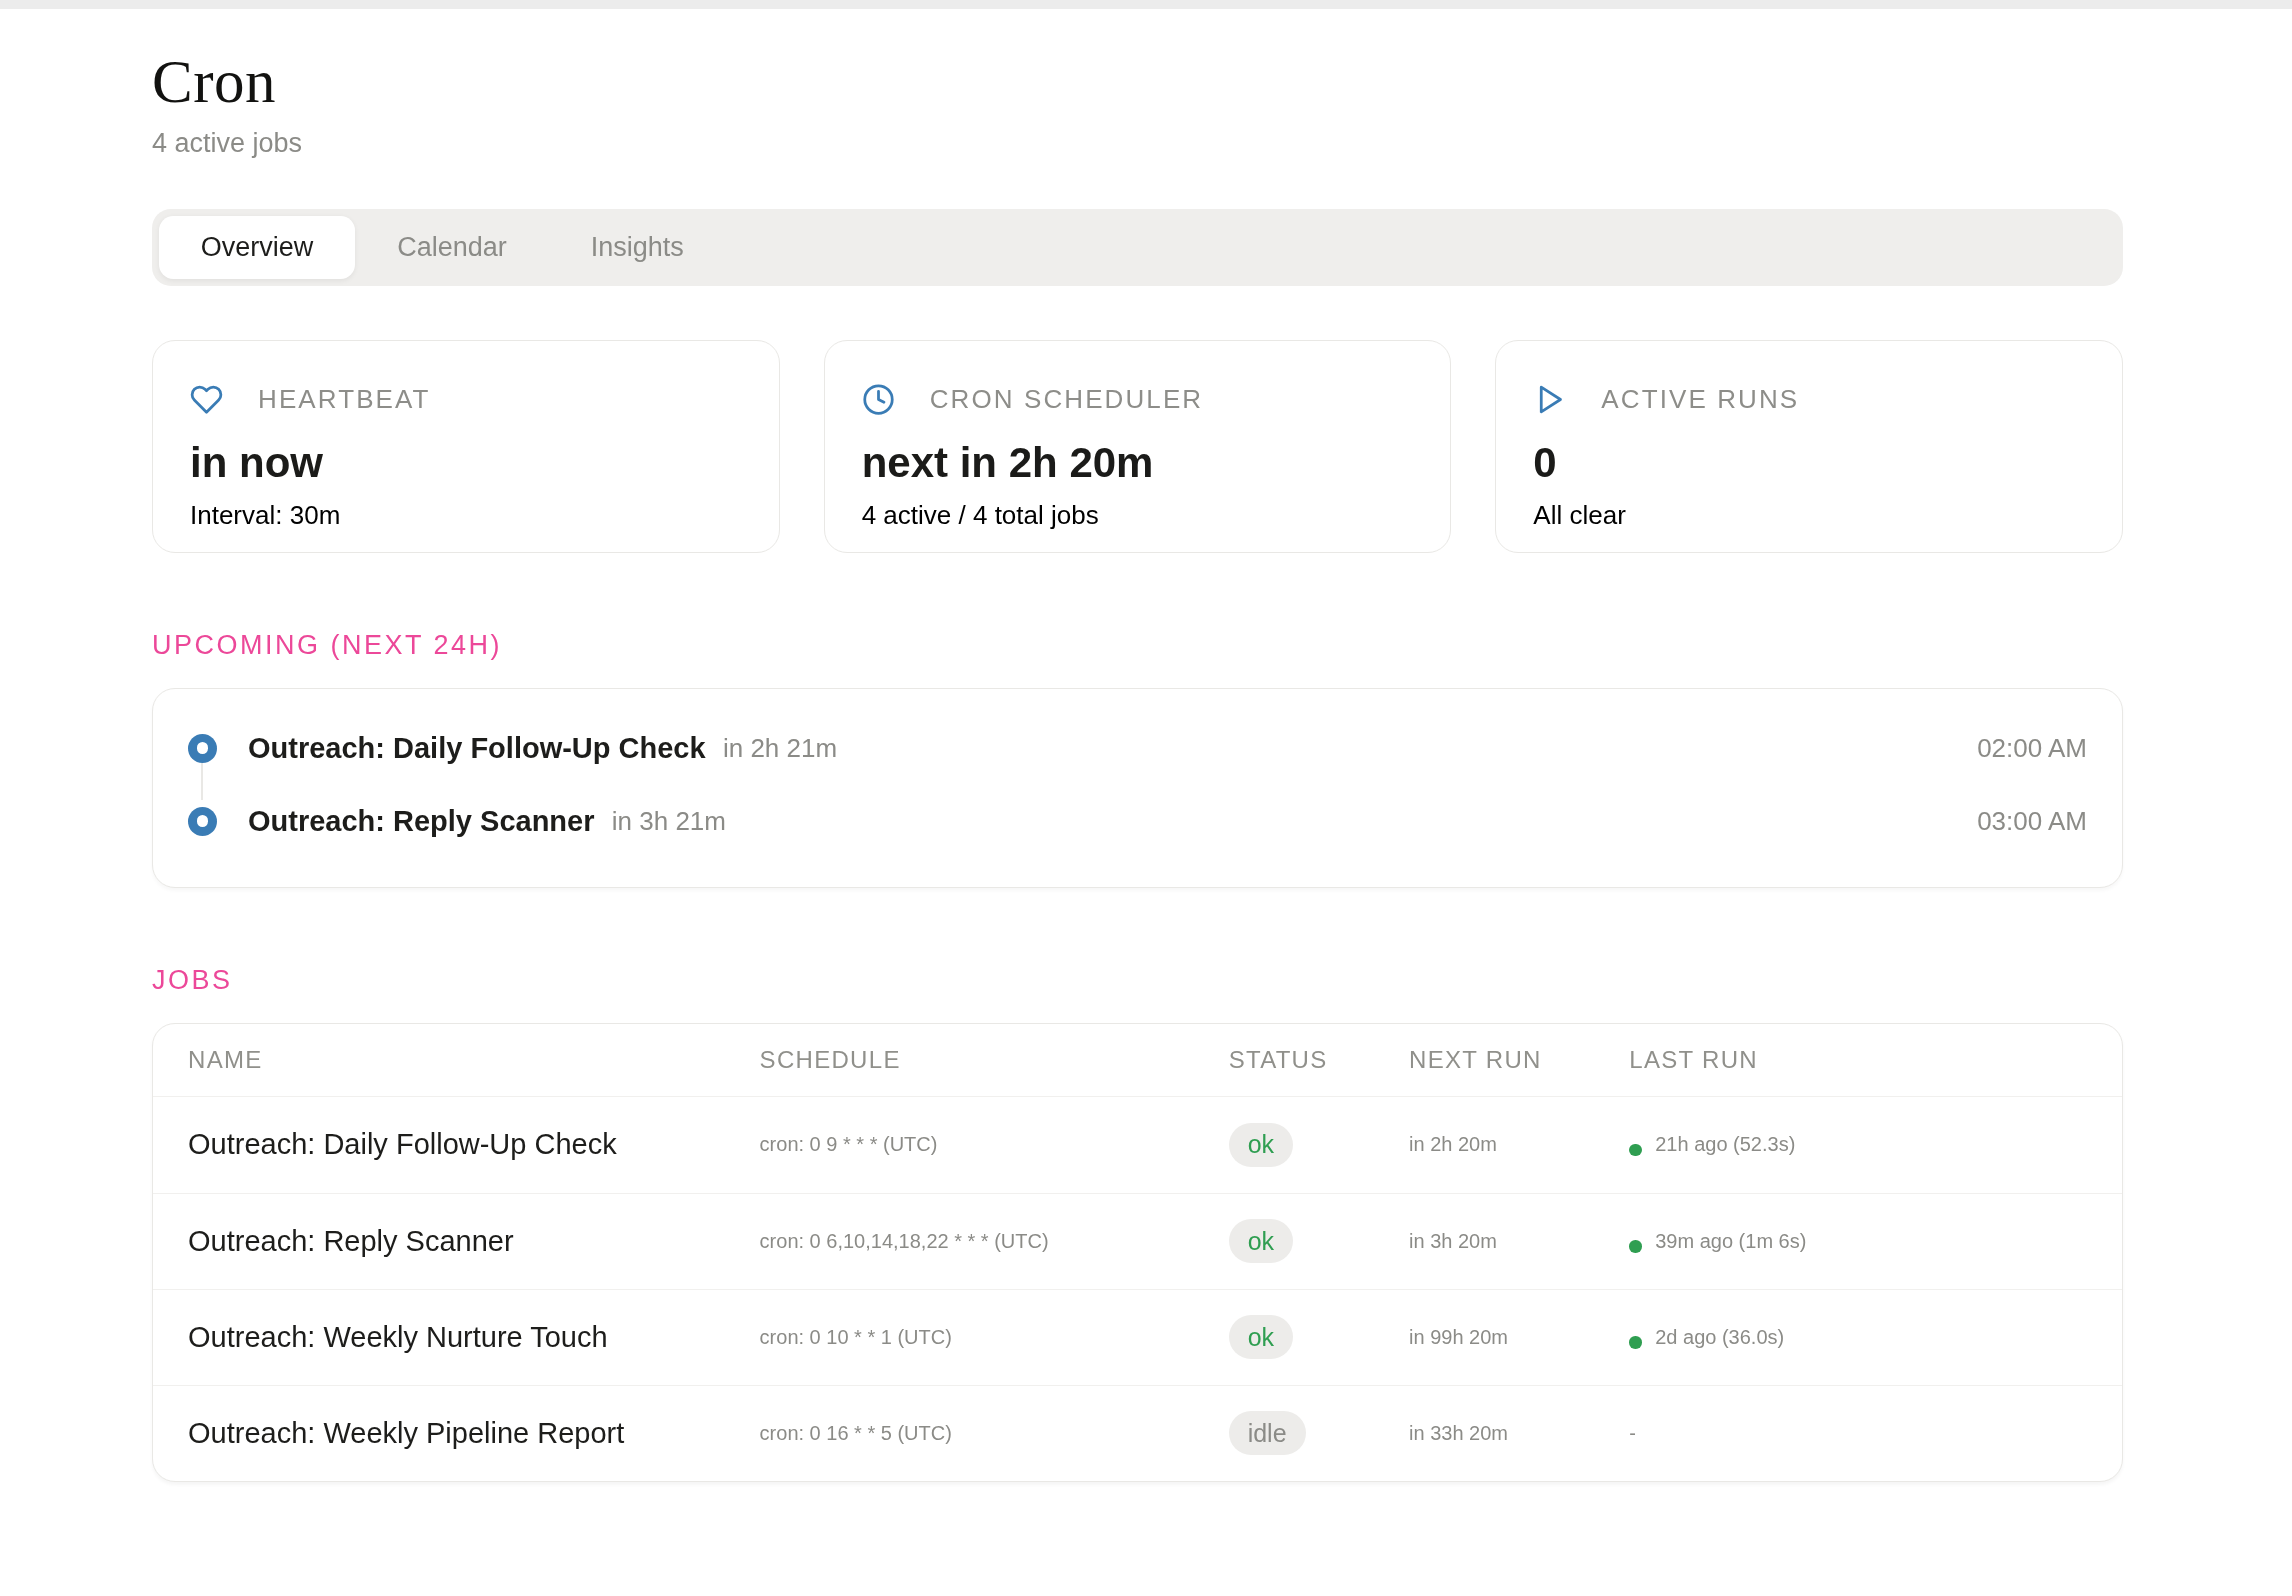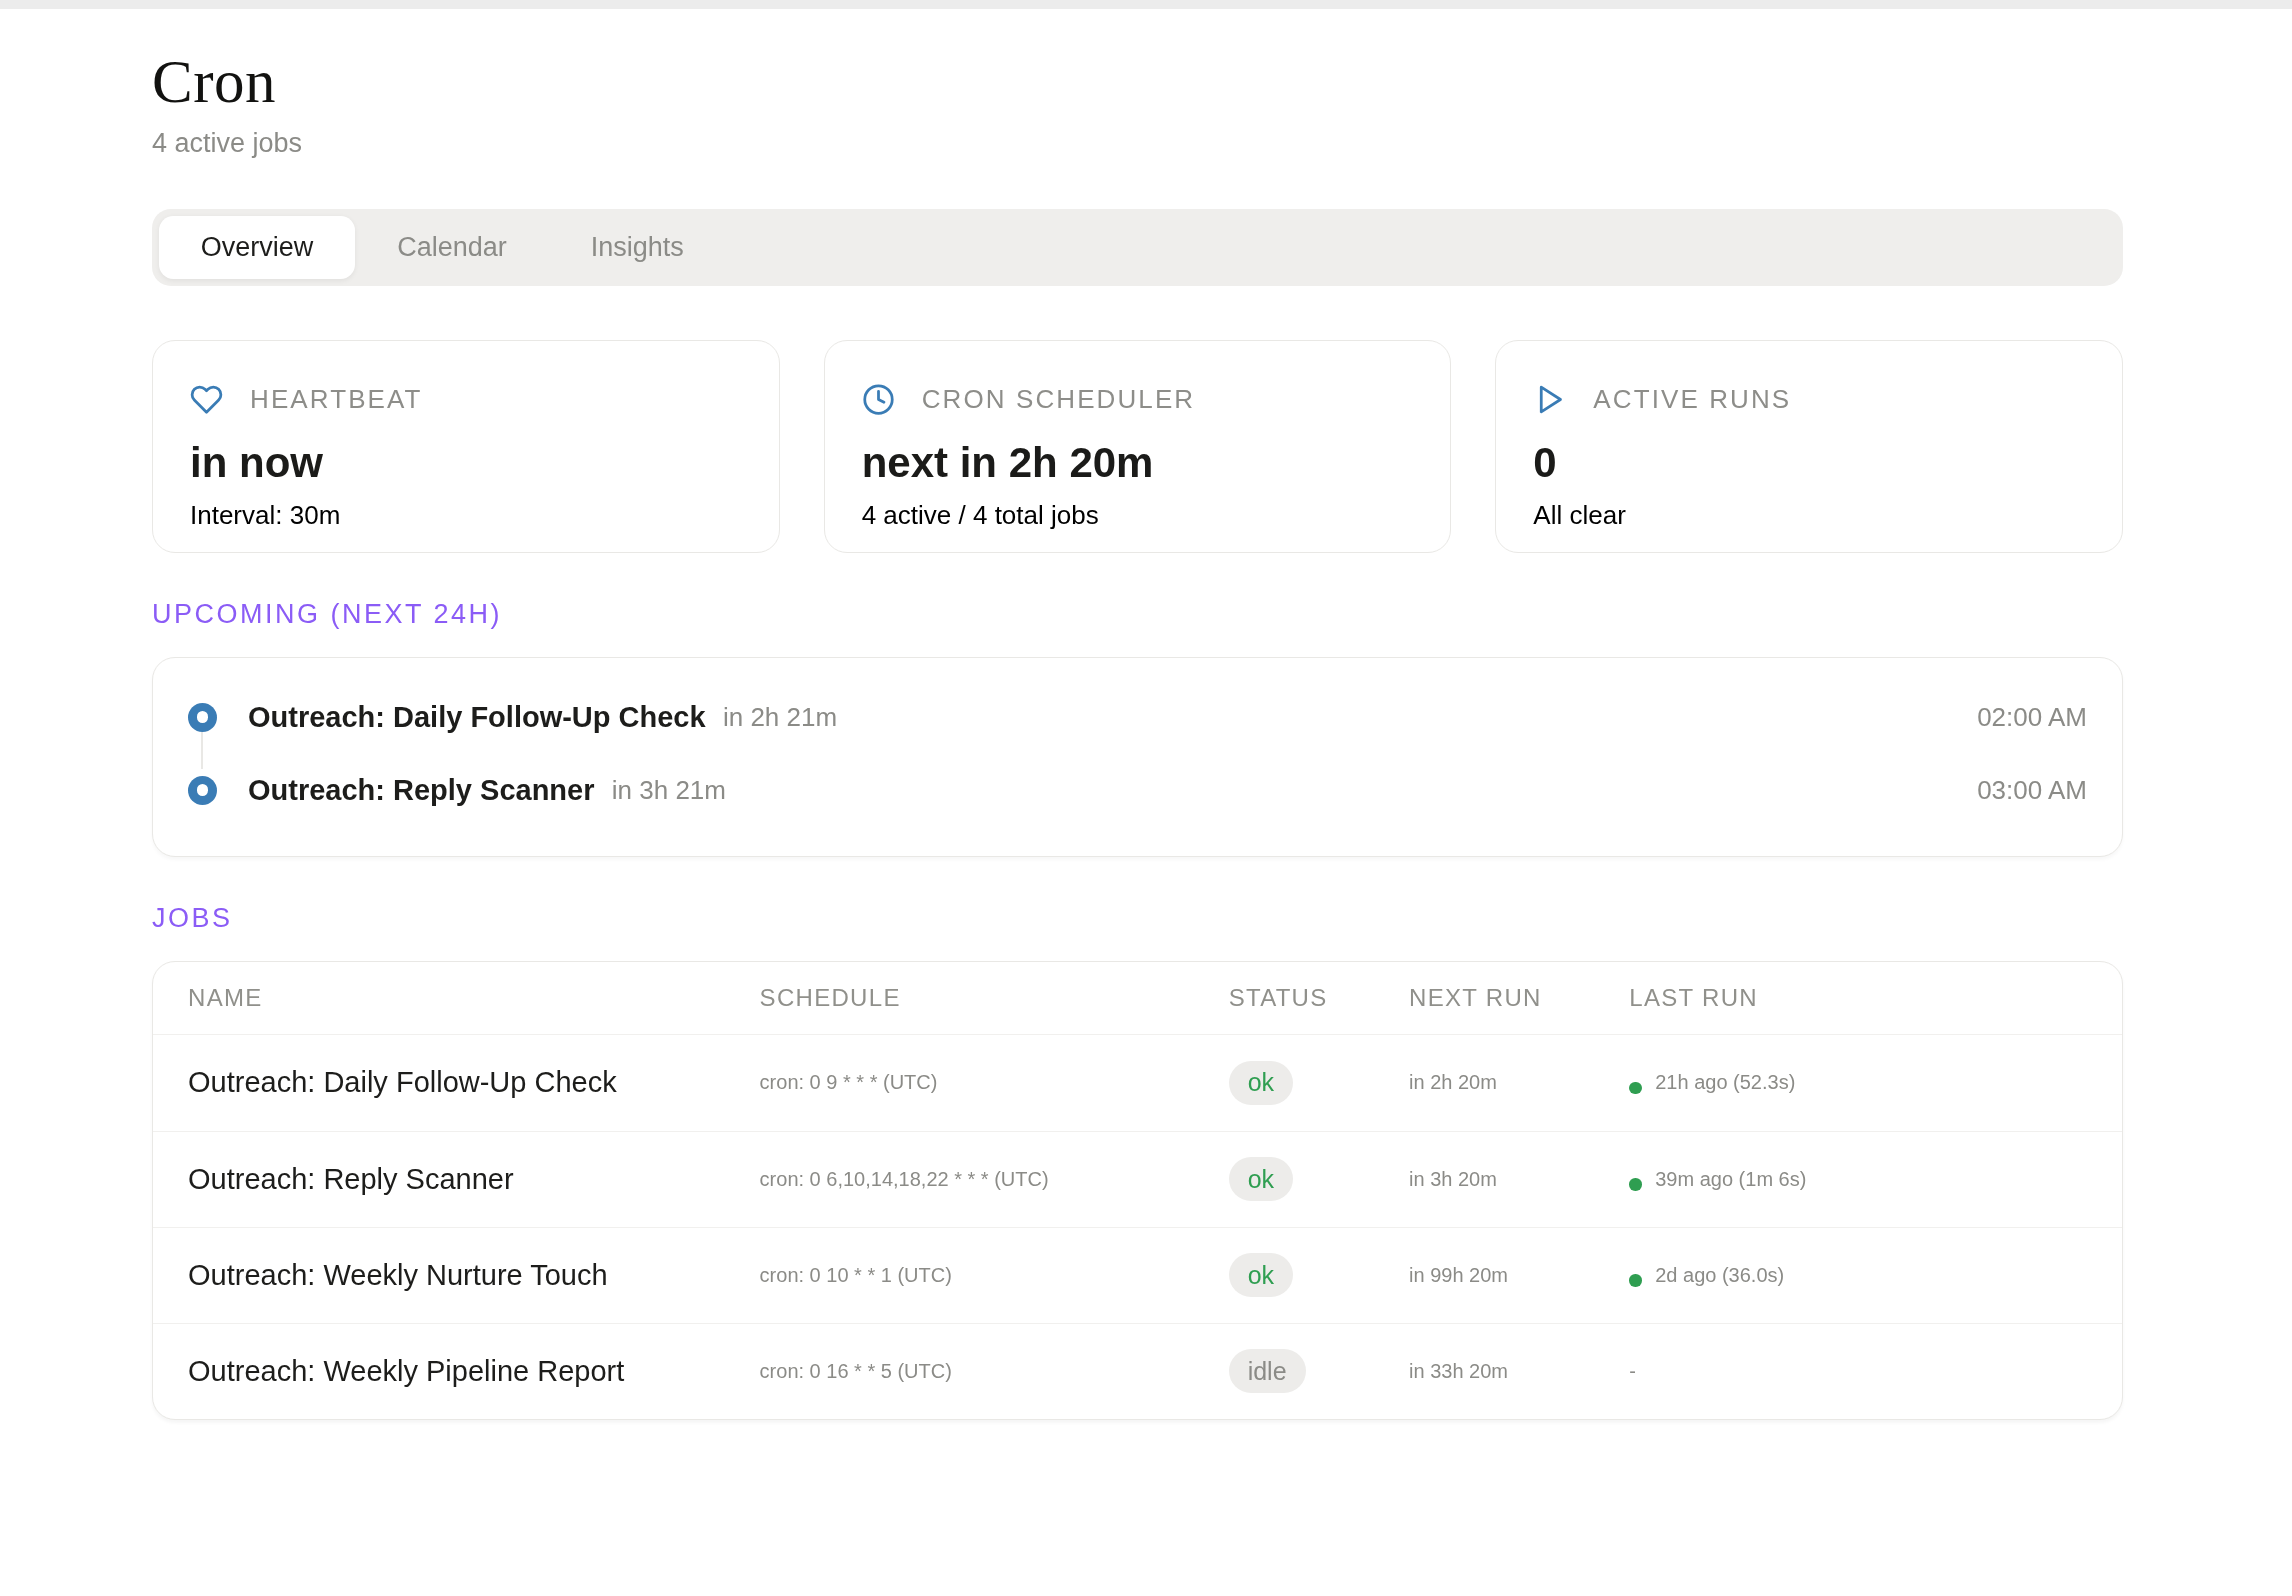--- a/index.html
+++ b/index.html
@@ -68,45 +68,45 @@
     flex: 1;
     height: 213px;
     border: 1.9px solid #e9e8e5;
     border-radius: 23px;
     padding: 42px 37px 0 37px;
     background: #fff;
   }
   .stat-label-row {
     display: flex;
     align-items: center;
-    gap: 27px;
+    gap: 35px;
   }
   .stat-label-row svg { display: block; }
   .stat-label {
     font-size: 26px;
     letter-spacing: 2.1px;
     color: #8d8d89;
   }
   .stat-value {
     margin-top: 23px;
     font-size: 42px;
     font-weight: 700;
     color: #1b1b19;
   }
   .stat-sub {
     margin-top: 13.4px;
     font-size: 26px;
     color: #000000;
   }
   
   .section-heading {
-    margin-top: 46px;
+    margin-top: 77px;
     font-size: 27px;
     letter-spacing: 2.5px;
-    color: #8b5cf6;
+    color: #ec4899;
   }
   
   .upcoming-card {
     margin-top: 27px;
     border: 1.9px solid #e9e8e5;
     border-radius: 23px;
     background: #fff;
     padding: 23px 35px 29px 35px;
     position: relative;
     box-shadow: 0 2.9px 3.8px rgba(0,0,0,0.03);

